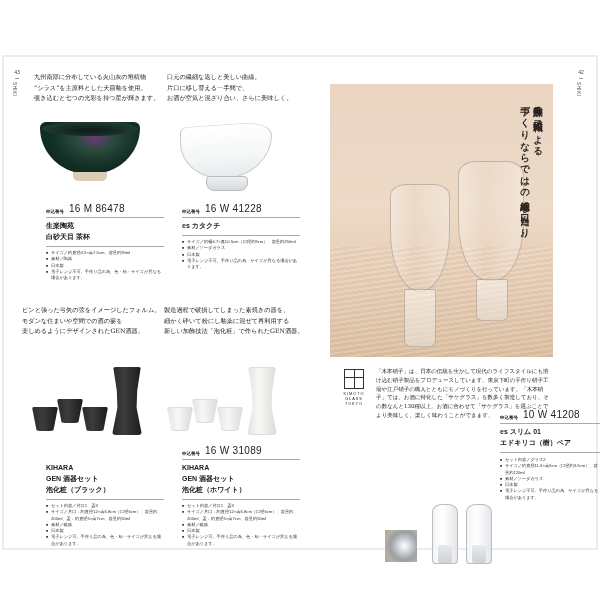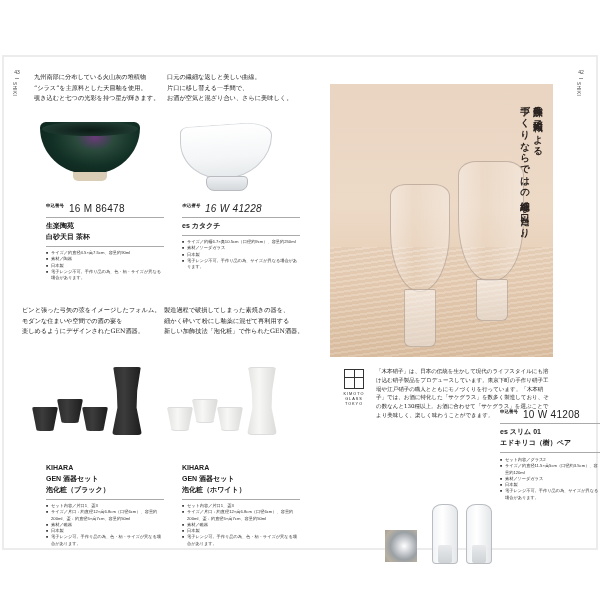--- a/index.html
+++ b/index.html
@@ -14,21 +14,21 @@
   
   .folio { position: absolute; top: 12px; font-size: 5px; font-family: "Liberation Sans", sans-serif; color: #444; text-align: center; width: 10px; }
   .folio .dash { display: block; width: 4px; height: 1px; background: #999; margin: 3px auto; }
   .folio .vlogo { writing-mode: vertical-rl; font-size: 4.5px; letter-spacing: 0.5px; margin-top: 2px; color: #333; }
   .folio.left { left: 8px; }
   .folio.right { right: 10px; }
 
   .intro { position: absolute; font-size: 6.2px; line-height: 10.5px; color: #222; white-space: pre-line; }
 
   
-  .pcode { position: absolute; display: flex; align-items: flex-start; gap: 5px; border-bottom: 1px solid #aaa; padding-bottom: 3px; width: 118px; }
+  .pcode { position: absolute; display: flex; align-items: flex-end; gap: 5px; border-bottom: 1px solid #aaa; padding-bottom: 3px; width: 118px; }
   .pcode .lbl { font-size: 4.5px; font-family: "Liberation Sans", sans-serif; font-weight: bold; }
   .pcode .num { font-size: 10px; font-family: "Liberation Sans", sans-serif; letter-spacing: 0.3px; color: #222; }
   .pname { position: absolute; font-size: 7px; line-height: 11px; font-family: "Liberation Sans", sans-serif; font-weight: bold; color: #222; border-bottom: 1px solid #aaa; padding-bottom: 4px; width: 118px; white-space: pre-line; }
   .specs { position: absolute; font-size: 4.2px; line-height: 6.3px; font-family: "Liberation Sans", sans-serif; color: #333; width: 118px; list-style: none; }
   .specs li { padding-left: 5px; position: relative; }
   .specs li::before { content: "■"; position: absolute; left: 0; font-size: 3.5px; }
 
   
   .bowl {
     position: absolute; left: 36px; top: 65px; width: 100px; height: 60px;
@@ -127,21 +127,21 @@
     <li>電子レンジ不可。手作り品の為、色・柄・サイズが異なる場合があります。</li>
   </ul>
 
   <div class="intro" style="left:163px; top:15px; width:150px;">口元の繊細な返しと美しい曲線。
 片口に移し替える一手間で、
 お酒が空気と混ざり合い、さらに美味しく。</div>
   <div class="katakuchi">
     <div class="cup"></div>
       <div class="base"></div>
   </div>
-  <div class="pcode" style="left:178px; top:146px;font-style:italic;">
+  <div class="pcode" style="left:178px; top:146px;">
     <span class="lbl">申込番号</span>
     <span class="num">16 W 41228</span>
   </div>
   <div class="pname" style="left:178px; top:163px;">es カタクチ</div>
   <ul class="specs" style="left:178px; top:182px;">
     <li>サイズ／約幅6.7×奥10.5cm（口径約9cm）、容量約250ml</li>
     <li>素材／ソーダガラス</li>
     <li>日本製</li>
     <li>電子レンジ不可。手作り品の為、サイズが異なる場合があります。</li>
   </ul>
@@ -168,20 +168,24 @@
 
   <div class="intro" style="left:160px; top:248px; width:160px;">製造過程で破損してしまった素焼きの器を、
 細かく砕いて粉にし釉薬に混ぜて再利用する
 新しい加飾技法「泡化粧」で作られたGEN酒器。</div>
   <div class="set" style="left:163px; top:306px; width:120px; height:72px;">
     <div class="cup-s white" style="left:0; top:44px;"></div>
     <div class="cup-s white" style="left:25px; top:36px;"></div>
     <div class="cup-s white" style="left:50px; top:44px;"></div>
     <div class="tokkuri white" style="left:80px; top:4px;"></div>
   </div>
+  <div class="pcode" style="left:178px; top:388px;">
+    <span class="lbl">申込番号</span>
+    <span class="num">16 W 31089</span>
+  </div>
   <div class="pname" style="left:178px; top:405px;">KIHARA
 GEN 酒器セット
 泡化粧（ホワイト）</div>
   <ul class="specs" style="left:178px; top:446px;">
     <li>セット内容／片口1、盃3</li>
     <li>サイズ／片口：約直径12×高6.8cm（口径6cm）、容量約200ml、盃：約直径5×高7cm、容量約50ml</li>
     <li>素材／磁器</li>
     <li>日本製</li>
     <li>電子レンジ可。手作り品の為、色・柄・サイズが異なる場合があります。</li>
   </ul>

